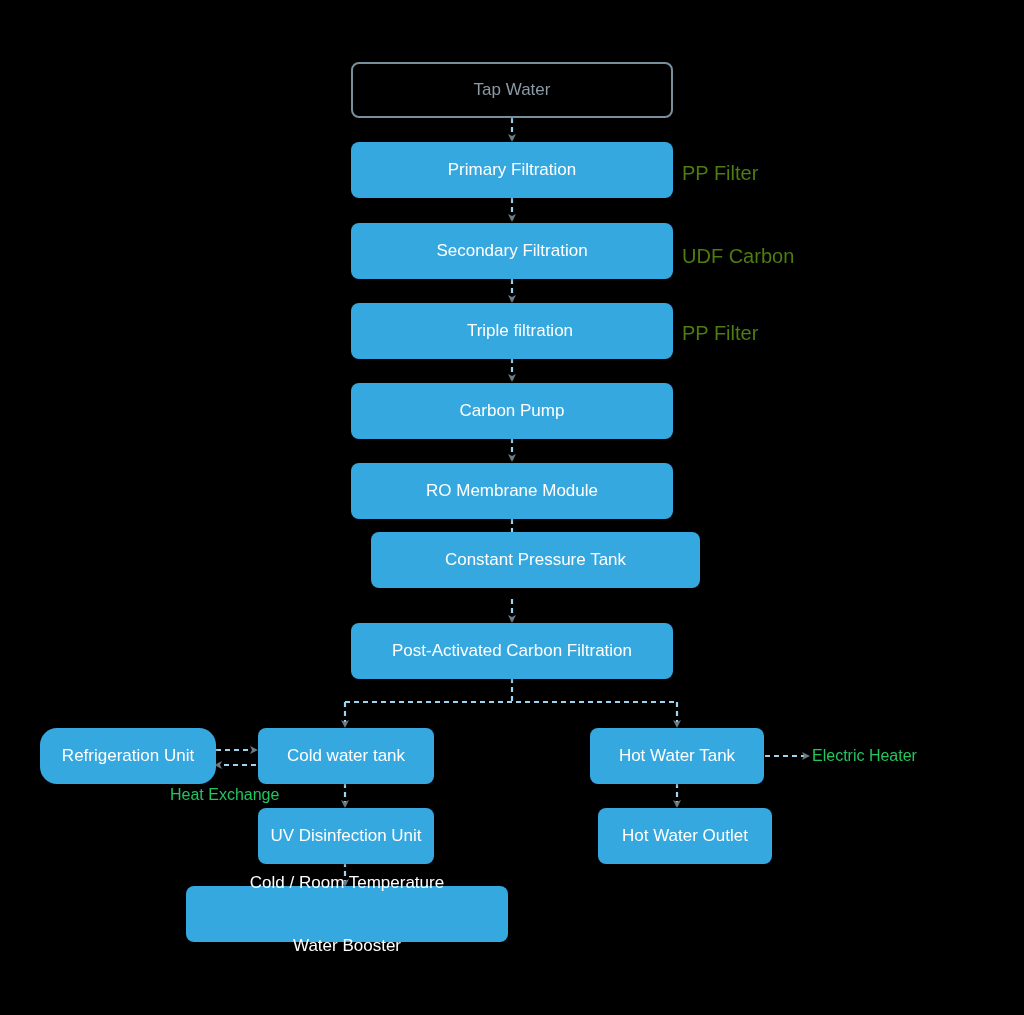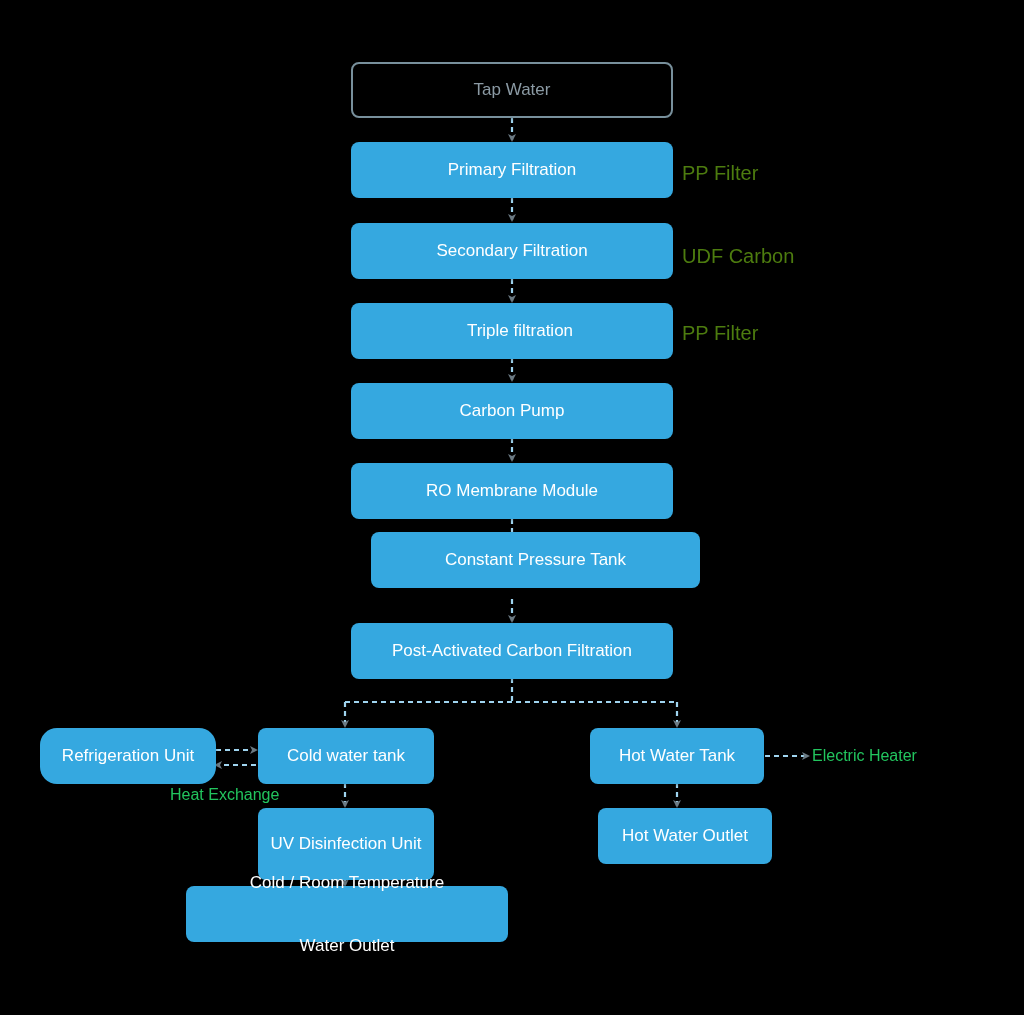--- a/index.html
+++ b/index.html
@@ -153,27 +153,27 @@
   </div>
 
   <div class="node" style="left:40px; top:728px; width:176px; height:56px;border-radius:17px;">
     <span>Refrigeration Unit</span>
   </div>
 
   <div class="node" style="left:258px; top:728px; width:176px; height:56px;">
     <span>Cold water tank</span>
   </div>
 
-  <div class="node" style="left:258px; top:808px; width:176px; height:72px;">
+  <div class="node" style="left:258px; top:808px; width:176px; height:56px;">
     <span>UV Disinfection Unit</span>
   </div>
 
   <div class="node two-line" style="left:186px; top:886px; width:322px; height:56px; flex-direction:column;gap:41px;">
     <span>Cold / Room Temperature</span>
-    <span>Water Outlet</span>
+    <span>Water Booster</span>
   </div>
 
   <div class="node" style="left:590px; top:728px; width:174px; height:56px;">
     <span>Hot Water Tank</span>
   </div>
 
   <div class="node" style="left:590px; top:808px; width:174px; height:56px;margin-left:8px;">
     <span>Hot Water Outlet</span>
   </div>
 

